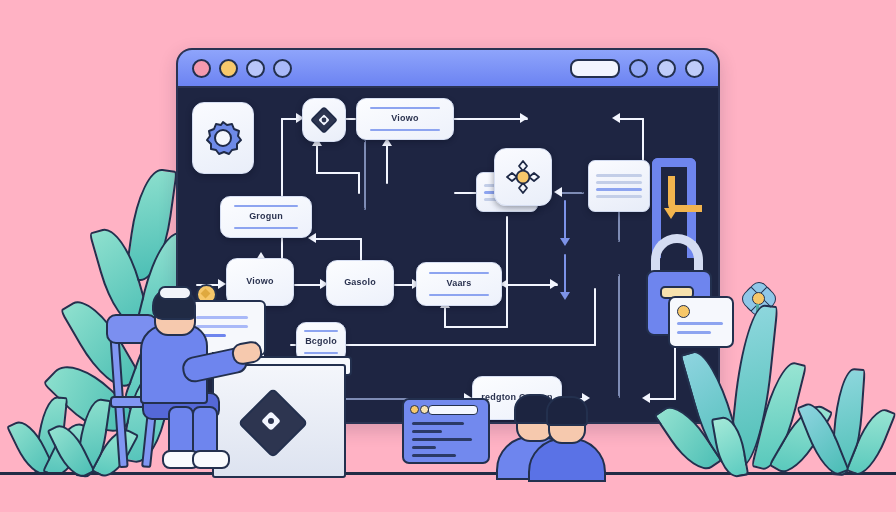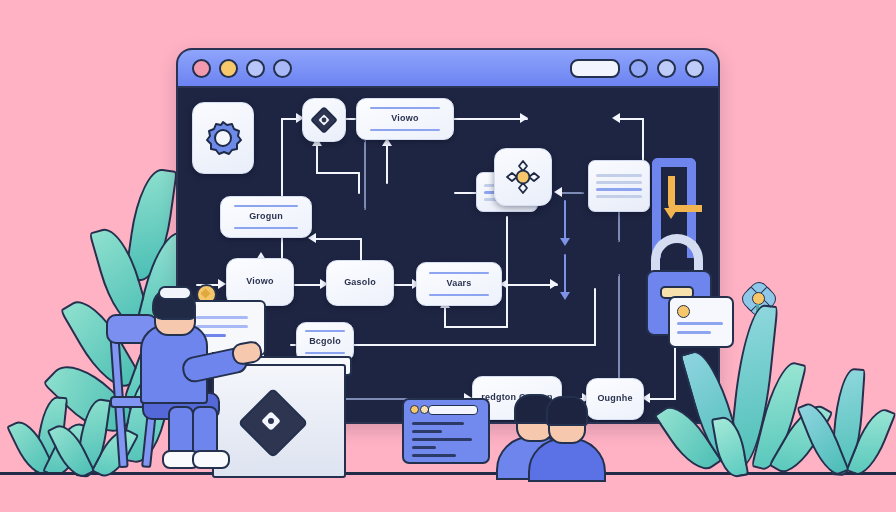--- a/index.html
+++ b/index.html
@@ -335,33 +335,30 @@
         <span>Gasolo</span>
       </div>
 
       <div class="node" style="left:238px;top:174px;width:86px;height:44px;">
         <span class="bar top"></span>
         <span>Vaars</span>
         <span class="bar bot"></span>
       </div>
 
 
-      <div class="node" style="left:118px;top:234px;width:58px;height:40px;">
+      <div class="node" style="left:118px;top:234px;width:50px;height:40px;">
         <span class="bar top"></span>
         <span>Bcgolo</span>
         <span class="bar bot"></span>
       </div>
 
       <div class="node" style="left:294px;top:288px;width:90px;height:44px;">
         <span>redgton Grogun</span>
       </div>
 
-      <div class="node sq" style="left:408px;top:290px;width:58px;height:42px;">
-        <span>Ougnhe</span>
-      </div>
 
     </div>
   </div>
 
   <div class="lock">
     <div class="bracket"></div>
     <div class="orangearrow"></div>
     <span class="arw d od" style="position:absolute;left:664px;top:208px;border-left-width:7px;border-right-width:7px;border-top-width:11px;"></span>
     <div class="shackle"></div>
     <div class="lock-body"></div>

